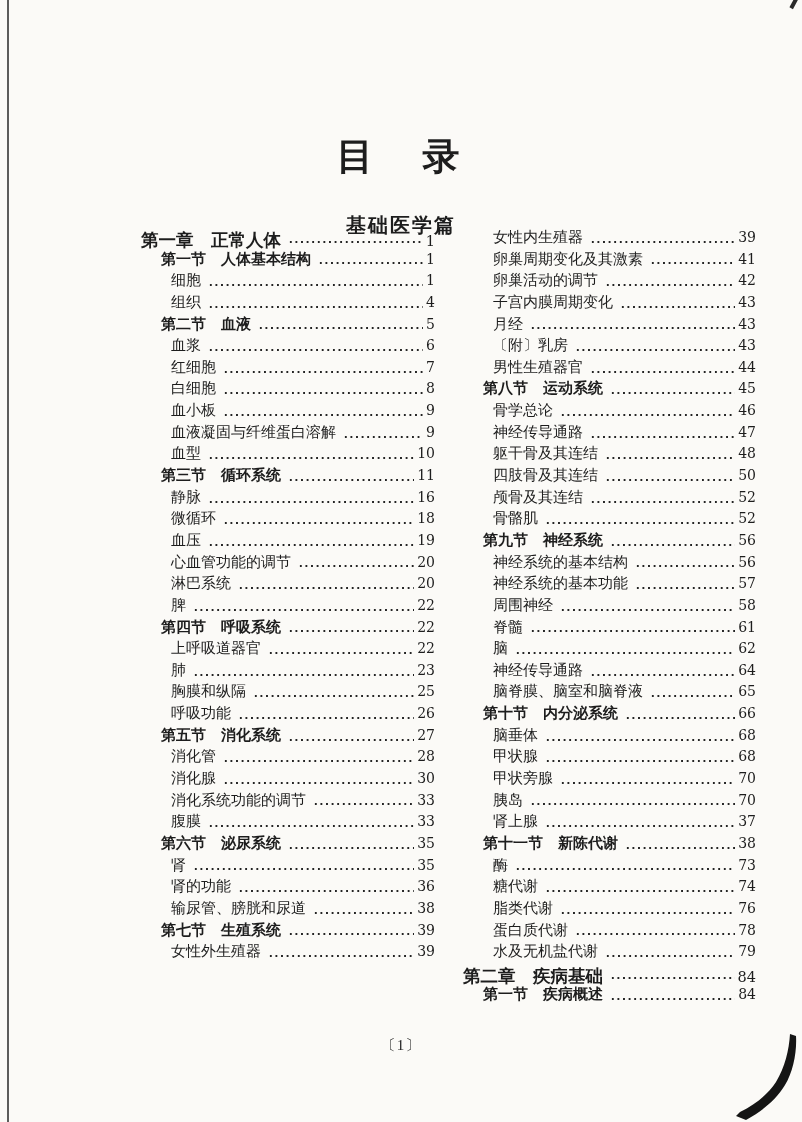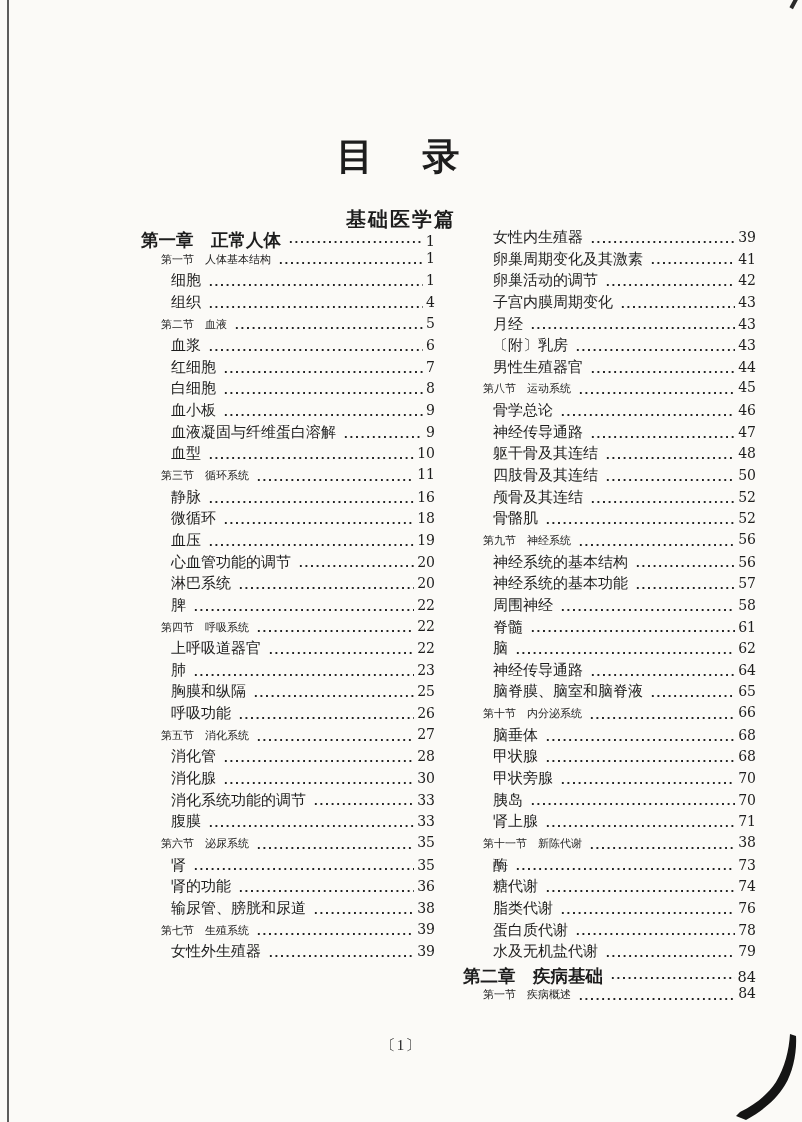--- a/index.html
+++ b/index.html
@@ -24,40 +24,40 @@
   .ink-blot { position: absolute; right: 0; bottom: 0; }
 
   .title {
     position: absolute; top: 132px; left: 0; right: 0;
     margin: 0; text-align: center;
     font-size: 37px; font-weight: bold;
     letter-spacing: 6px; white-space: pre;
   }
   .part-heading {
     position: absolute; top: 204px; left: 0; right: 0;
-    margin: 2px; text-align: center;
+    margin: 8px; text-align: center;
     font-size: 20px; font-weight: bold; letter-spacing: 2px;
   }
 
   .columns {
     position: absolute; top: 228px; left: 103px;
     width: 615px;
     display: flex; gap: 28px; margin-left: 38px;
   }
   .col { width: 294px; }
   .col.right { width: 293px; }
 
   .row {
     display: flex; align-items: baseline;
     height: 21.65px; white-space: nowrap;
   }
   .row .entry-text { font-size: 15px; }
   .row.level-chapter .entry-text { font-size: 17.5px; font-weight: bold; }
   .row.level-section { padding-left: 20px; }
-  .row.level-section .entry-text { font-size: 11px; font-weight: normal; }
+  .row.level-section .entry-text { font-size: 15px; font-weight: bold; }
   .row.level-item { padding-left: 30px; }
 
   .leader {
     flex: 1; min-width: 12px;
     align-self: center;
     height: 8px; margin: 0 3px 0 7px;
     background-image: radial-gradient(circle, #232323 1.05px, rgba(0,0,0,0) 1.4px);
     background-size: 5.6px 8px;
     background-repeat: repeat-x;
     background-position: 0 55%;
@@ -389,21 +389,21 @@
           <span class="page-num">70</span>
         </div>
         <div class="row level-item">
           <span class="entry-text">胰岛</span>
           <span class="leader"></span>
           <span class="page-num">70</span>
         </div>
         <div class="row level-item">
           <span class="entry-text">肾上腺</span>
           <span class="leader"></span>
-          <span class="page-num">71</span>
+          <span class="page-num">37</span>
         </div>
         <div class="row level-section">
           <span class="entry-text">第十一节　新陈代谢</span>
           <span class="leader"></span>
           <span class="page-num">38</span>
         </div>
         <div class="row level-item">
           <span class="entry-text">酶</span>
           <span class="leader"></span>
           <span class="page-num">73</span>

